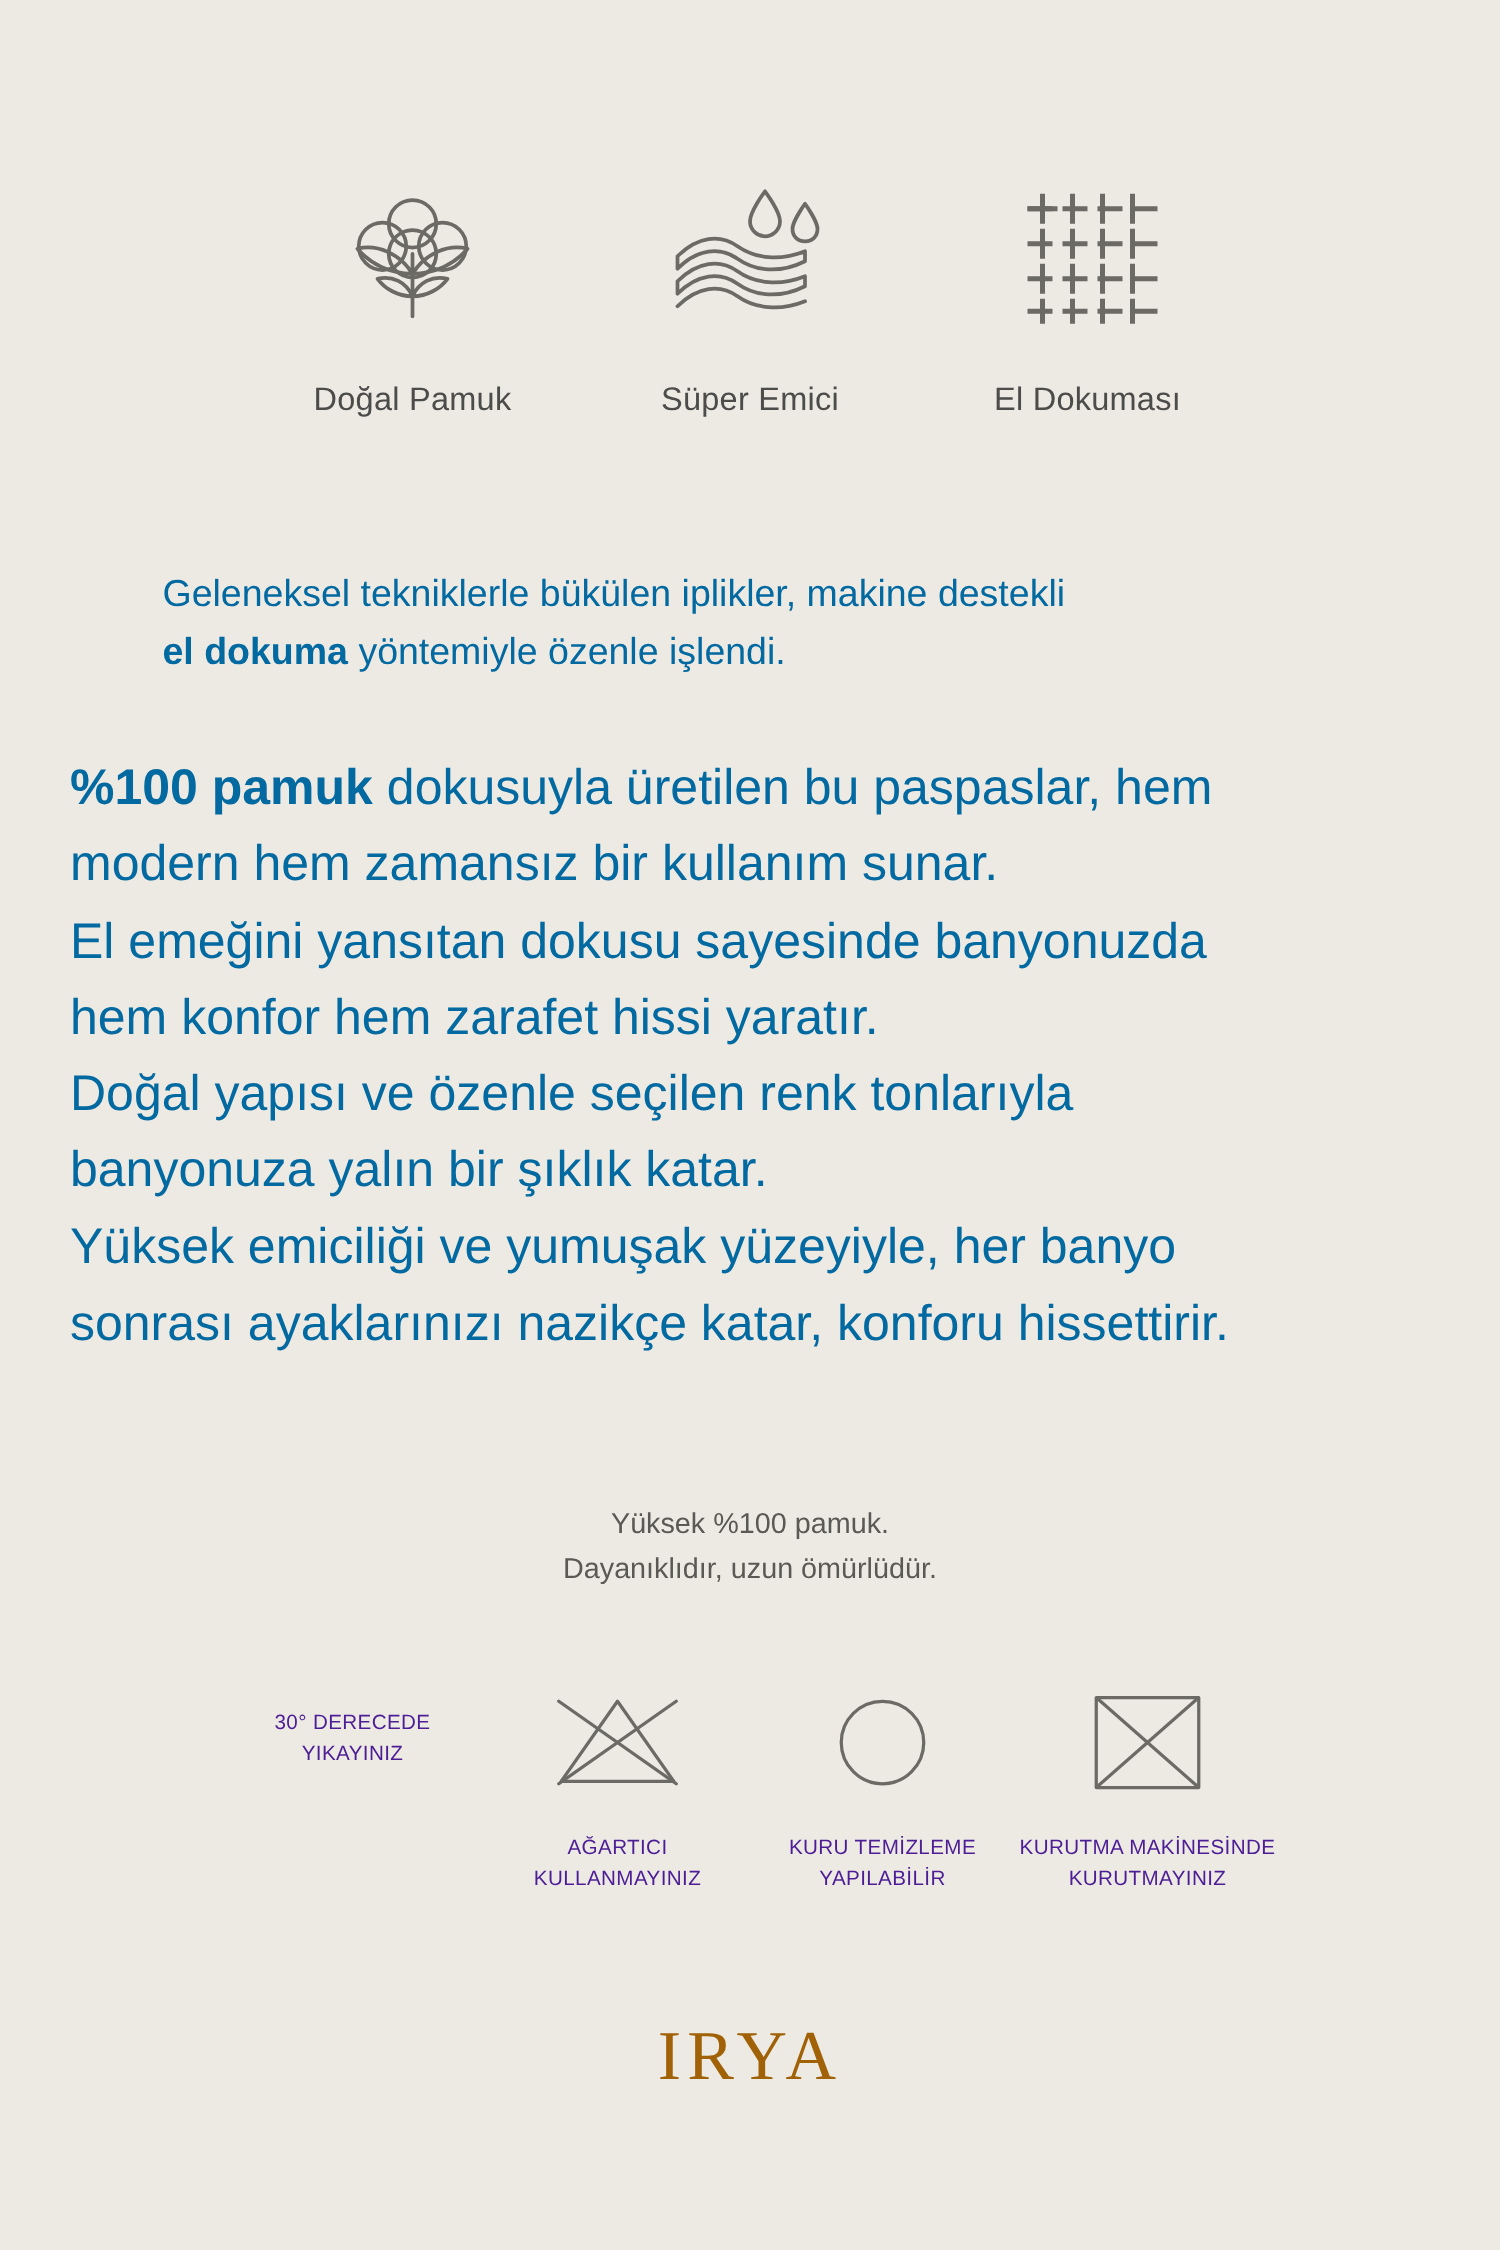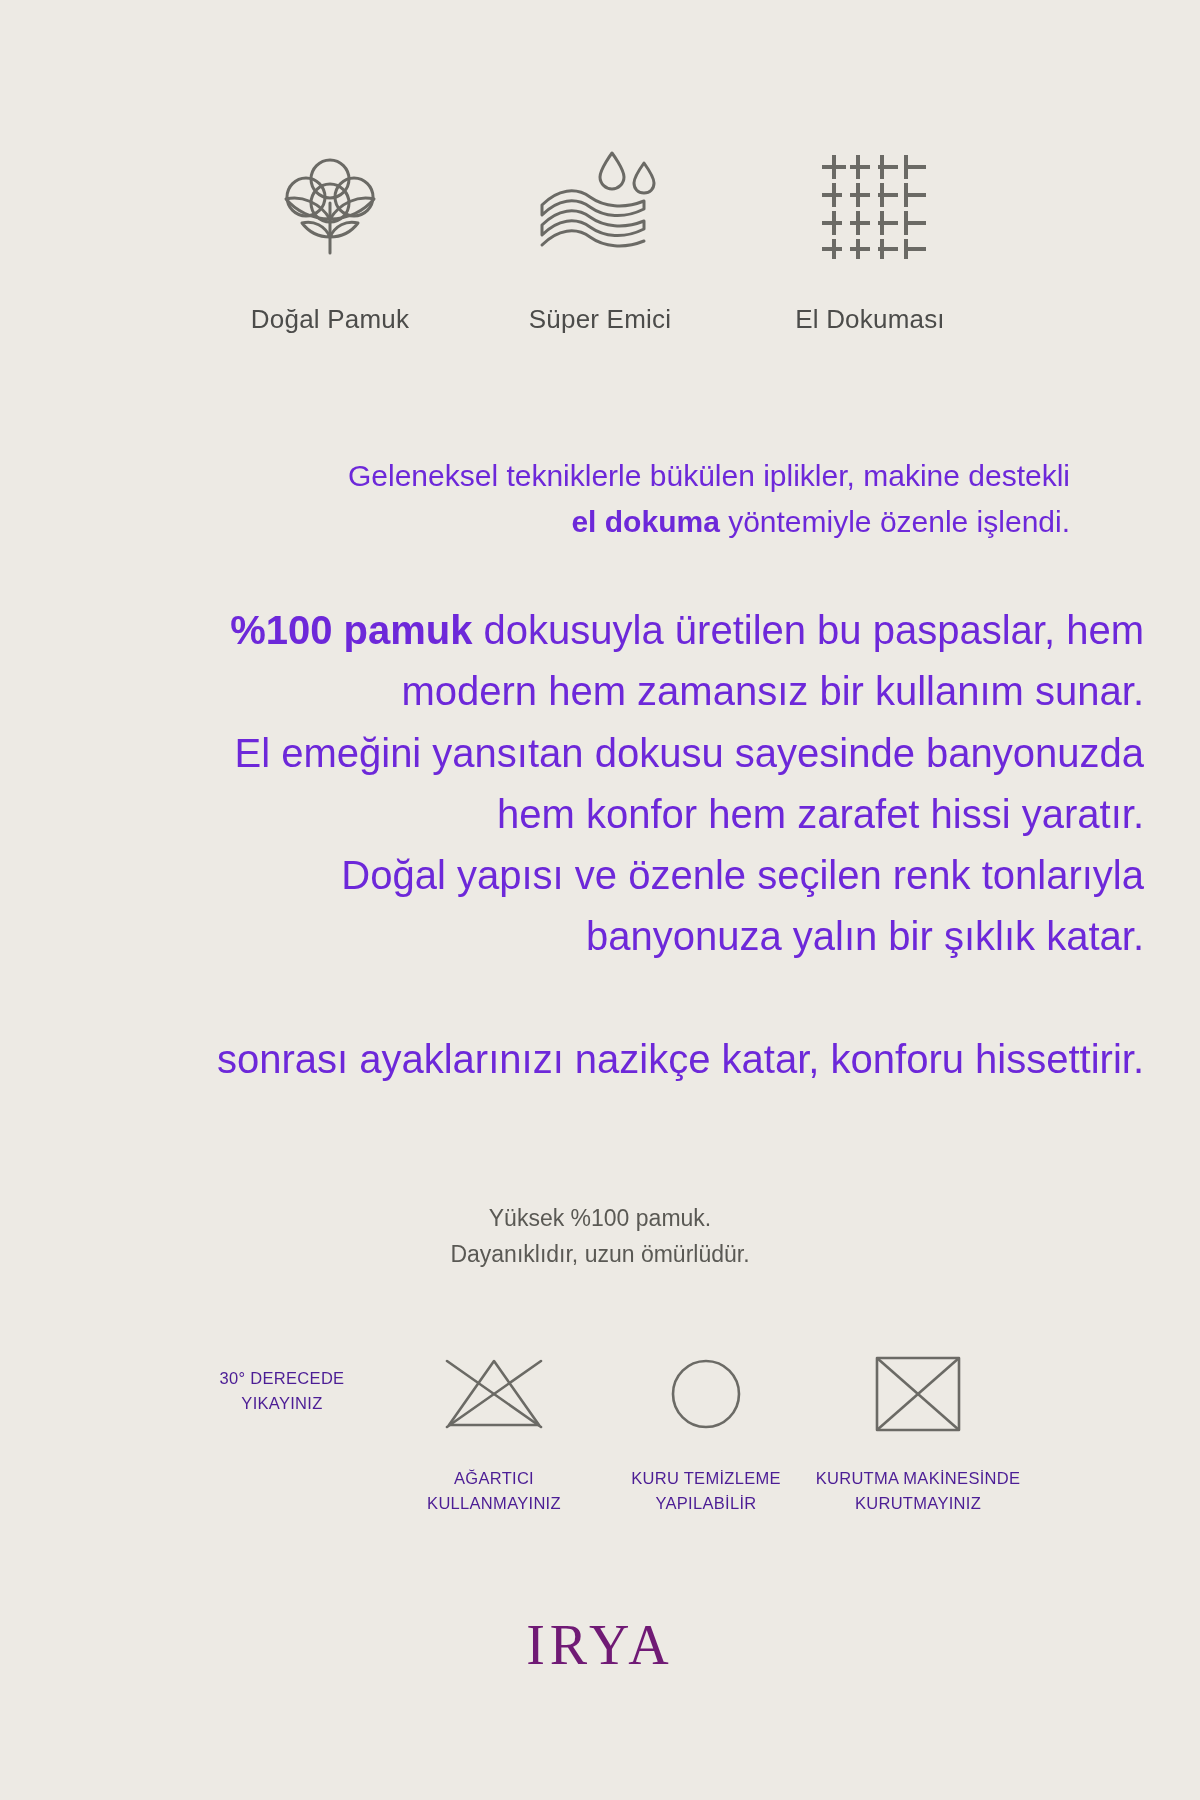--- a/index.html
+++ b/index.html
@@ -45,22 +45,22 @@
     margin-top: 34px;
     font-size: 26px;
     letter-spacing: 0.2px;
     color: #4c4c4a;
     text-align: center;
   }
 
   
   .copy-block {
     margin-top: 118px;
-    text-align: right;
-    color: #6d28d9;
+    text-align: left;
+    color: #0369a1;
   }
   .lead {
     font-size: 30px;
     line-height: 1.52;
     padding: 0 130px;
   }
   .lead b { font-weight: bold; }
 
   .body-copy {
     margin-top: 56px;
@@ -111,21 +111,21 @@
 
   
   .brand {
     margin-top: 96px;
     text-align: center;
   }
   .brand-word {
     font-family: "Liberation Serif", serif;
     font-size: 56px;
     letter-spacing: 5px;
-    color: #701a75;
+    color: #a16207;
   }
 
   svg { display: block; }
 </style>
 </head>
 <body>
 
 <div class="page">
 
   <div class="features">
@@ -206,21 +206,21 @@
       </p>
       <p class="para">
         <span>El emeğini yansıtan dokusu sayesinde banyonuzda</span><br>
         <span>hem konfor hem zarafet hissi yaratır.</span>
       </p>
       <p class="para">
         <span>Doğal yapısı ve özenle seçilen renk tonlarıyla</span><br>
         <span>banyonuza yalın bir şıklık katar.</span>
       </p>
       <p class="para">
-        <br>
+        <span>Yüksek emiciliği ve yumuşak yüzeyiyle, her banyo</span><br>
         <span>sonrası ayaklarınızı nazikçe katar, konforu hissettirir.</span>
       </p>
     </div>
   </div>
 
   <div class="notes">
     <div>Yüksek %100 pamuk.</div>
     <div>Dayanıklıdır, uzun ömürlüdür.</div>
   </div>
 

